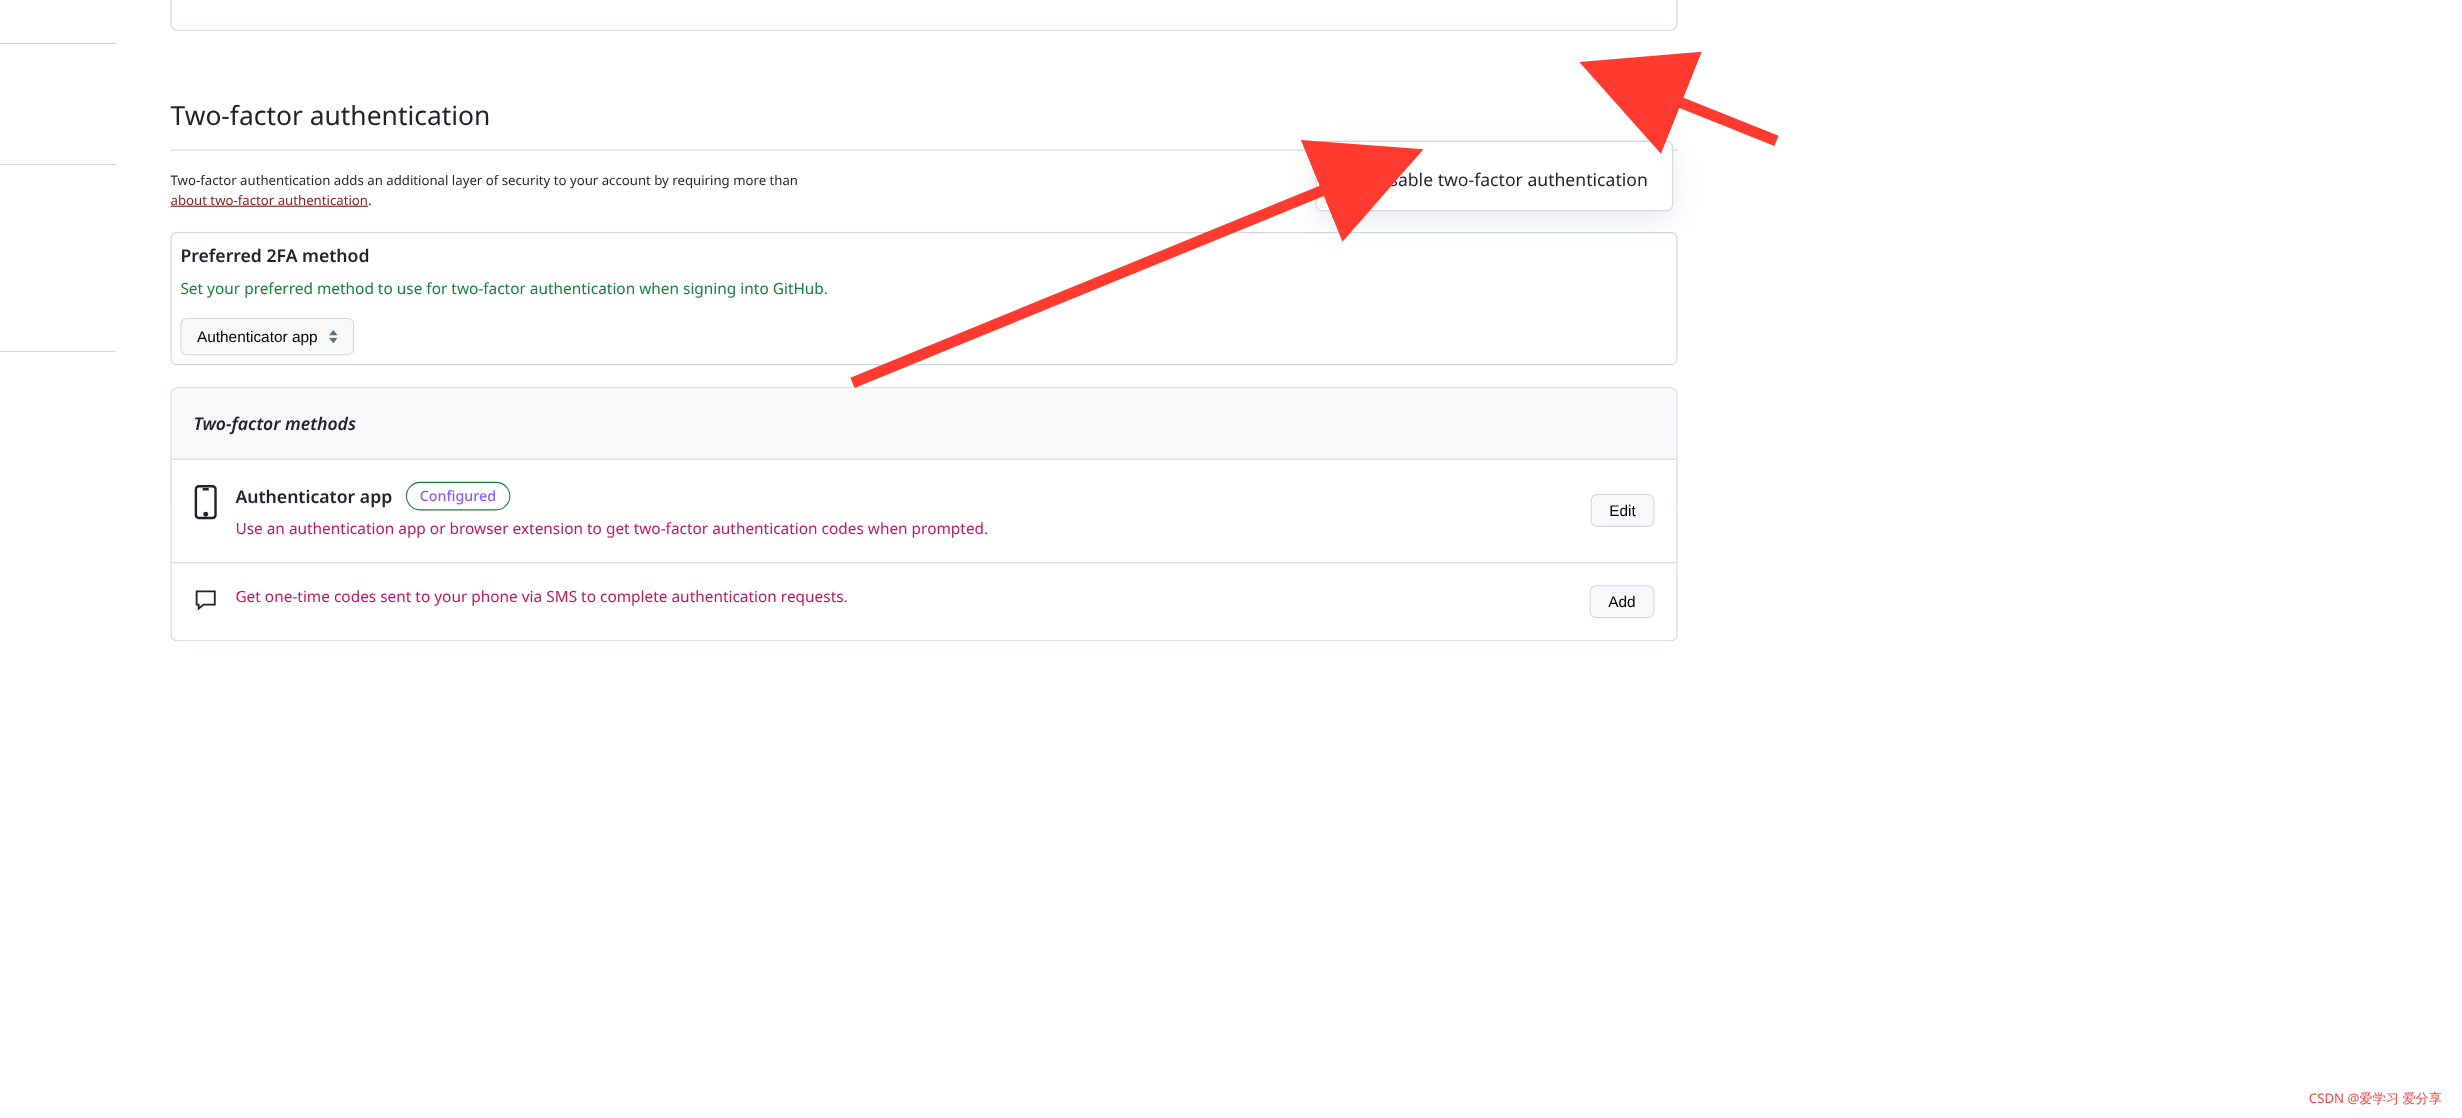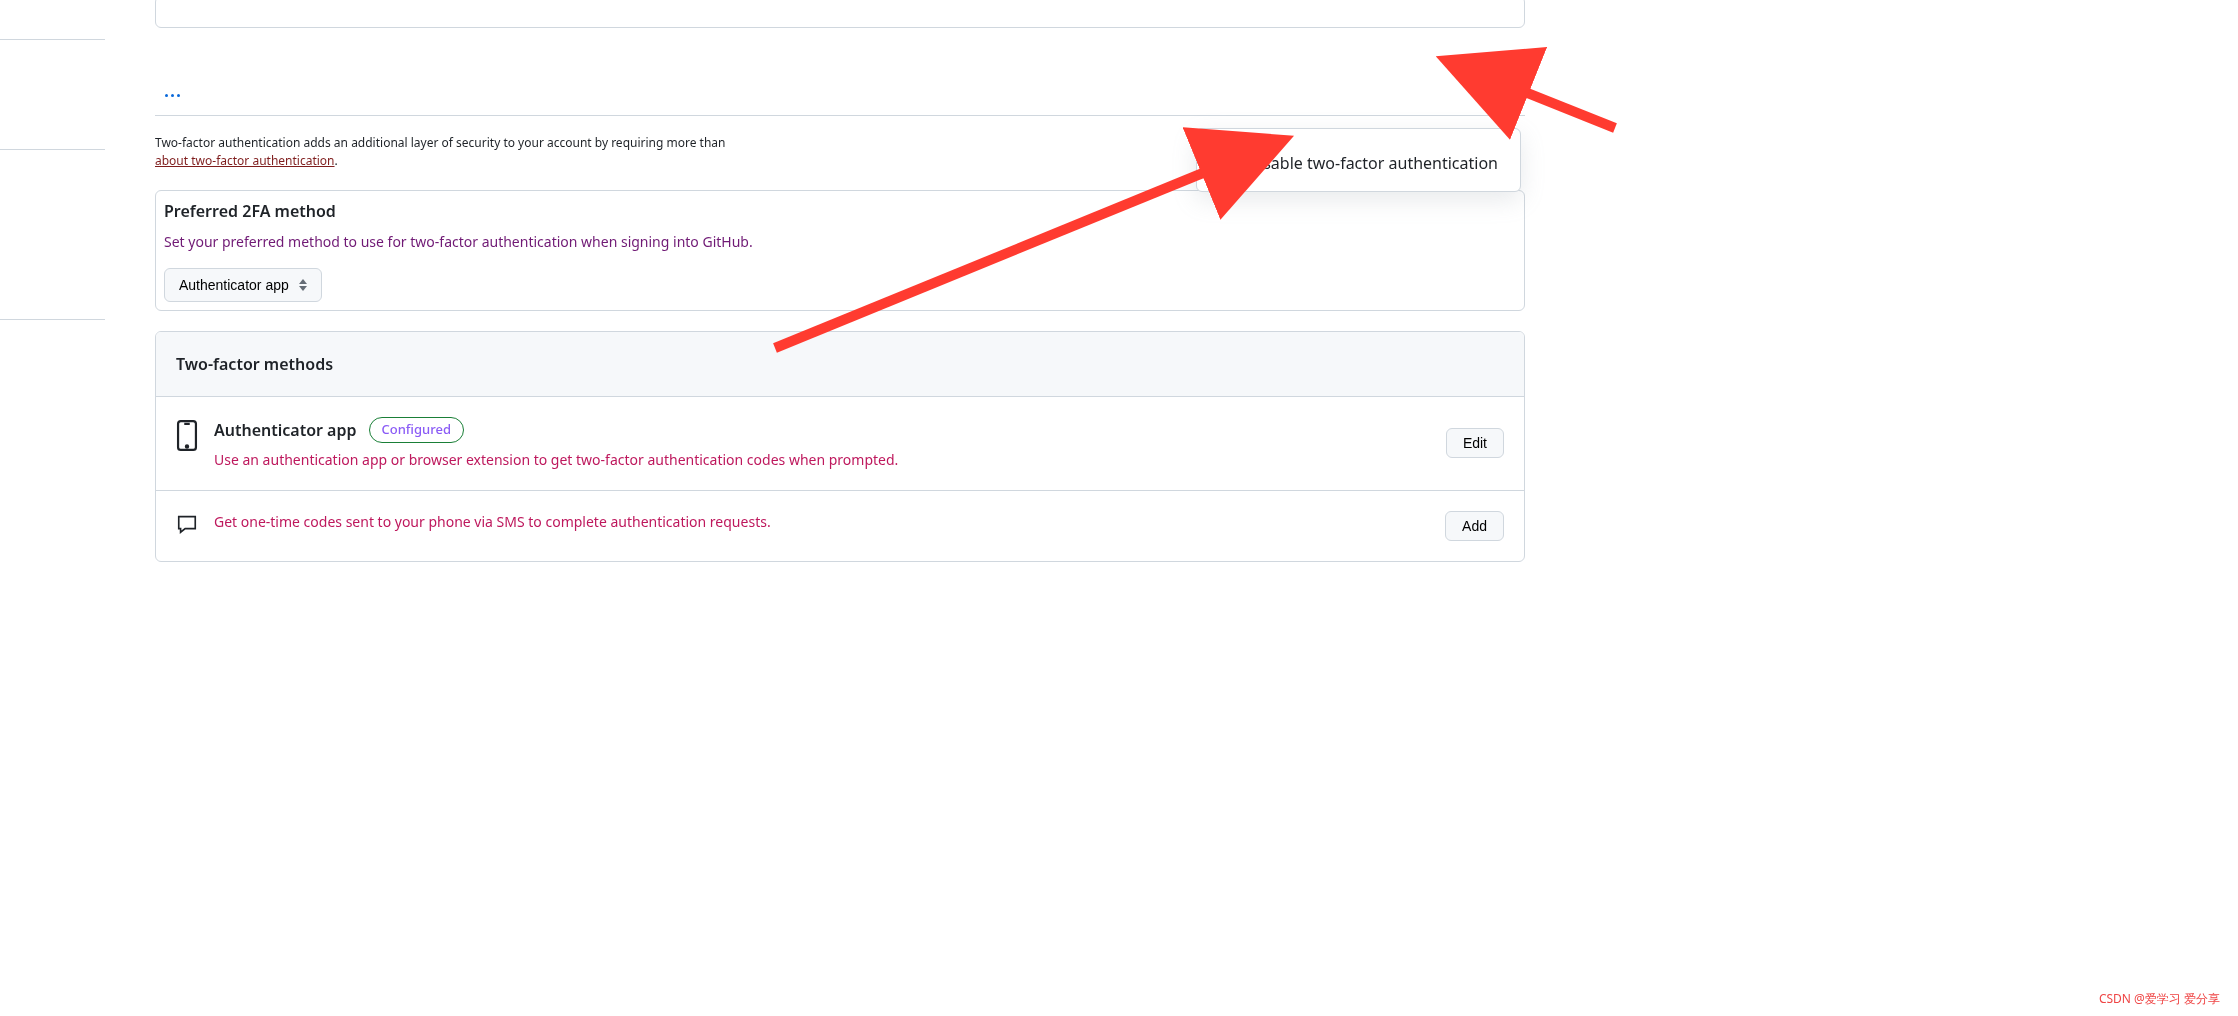--- a/index.html
+++ b/index.html
@@ -85,21 +85,21 @@
       padding: 8px;
       margin-bottom: 20px;
     }
     .card-title {
       font-size: 16px;
       font-weight: 600;
       margin-bottom: 8px;
     }
     .card-subtitle {
       font-size: 14px;
-      color: #701a75;
+      color: #15803d;
       margin-bottom: 16px;
     }
     .select-btn {
       border: 1px solid #d0d7de;
       background: #f6f8fa;
       border-radius: 6px;
       padding: 8px 14px;
       font-size: 14px;
       font-weight: 500;
       display: inline-flex;
@@ -122,20 +122,21 @@
       overflow: hidden;
     }
     .methods-header {
       background: #f6f8fa;
       padding: 20px;
       border-bottom: 1px solid #d0d7de;
     }
     .methods-header-title {
       font-size: 16px;
       font-weight: 600;
+      font-style: italic;
     }
     .method-row {
       display: flex;
       align-items: flex-start;
       padding: 20px;
       gap: 16px;
       border-bottom: 1px solid #d0d7de;
     }
     .method-row:last-child {
       border-bottom: none;
@@ -232,20 +233,21 @@
   <div class="left-nav">
     <div class="nav-item"></div>
     <div class="nav-item" style="margin-bottom:140px;"></div>
     <div class="nav-item"></div>
   </div>
 
   <div class="main">
     <div class="empty-card"></div>
 
     <div class="section-header">
+      <h2 class="section-title">Two-factor authentication</h2>
       <button class="kebab-btn">
         <span class="kebab-dots">
           <span></span>
             <span></span>
             <span></span>
         </span>
       </button>
 
       <div class="dropdown-menu">
         <div class="dropdown-item">

